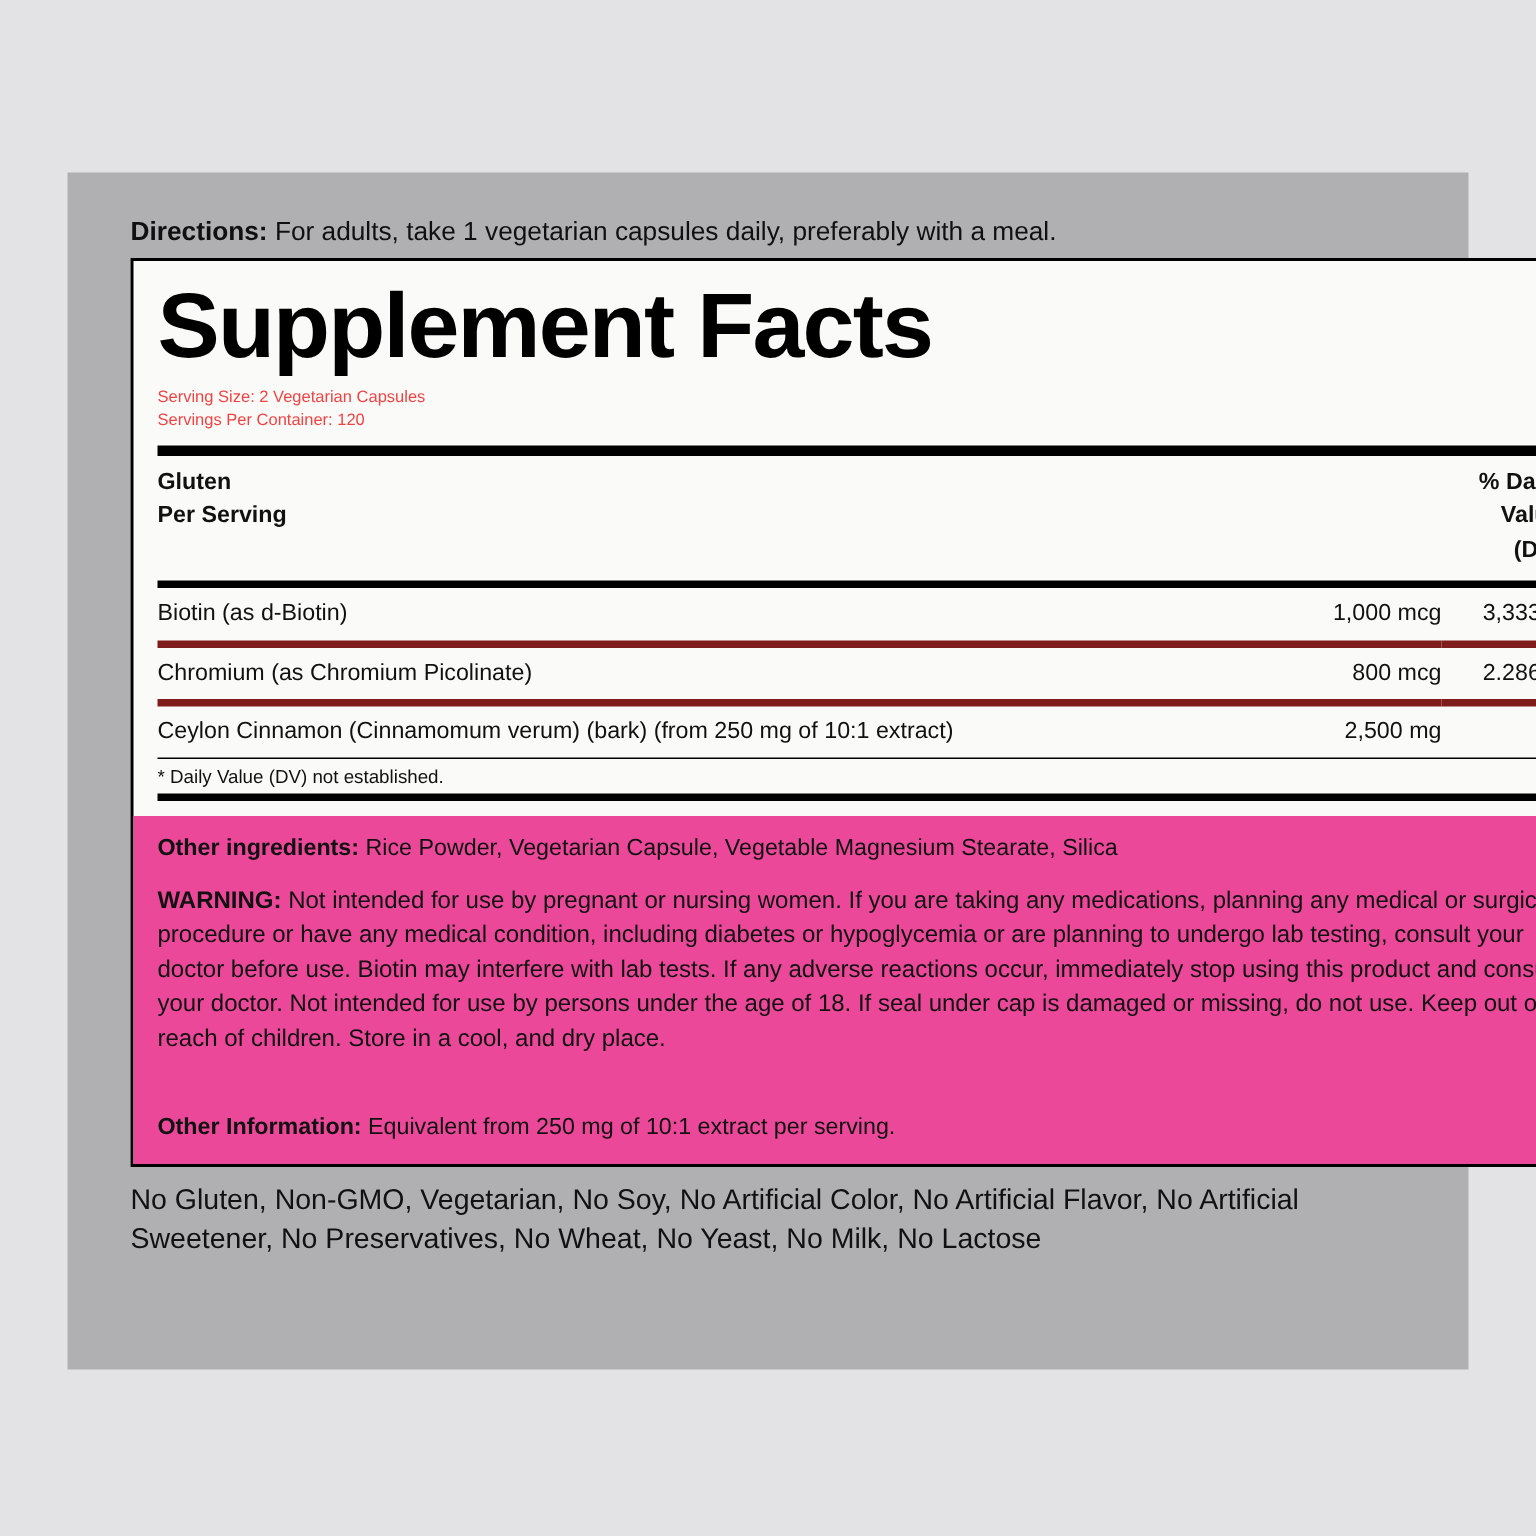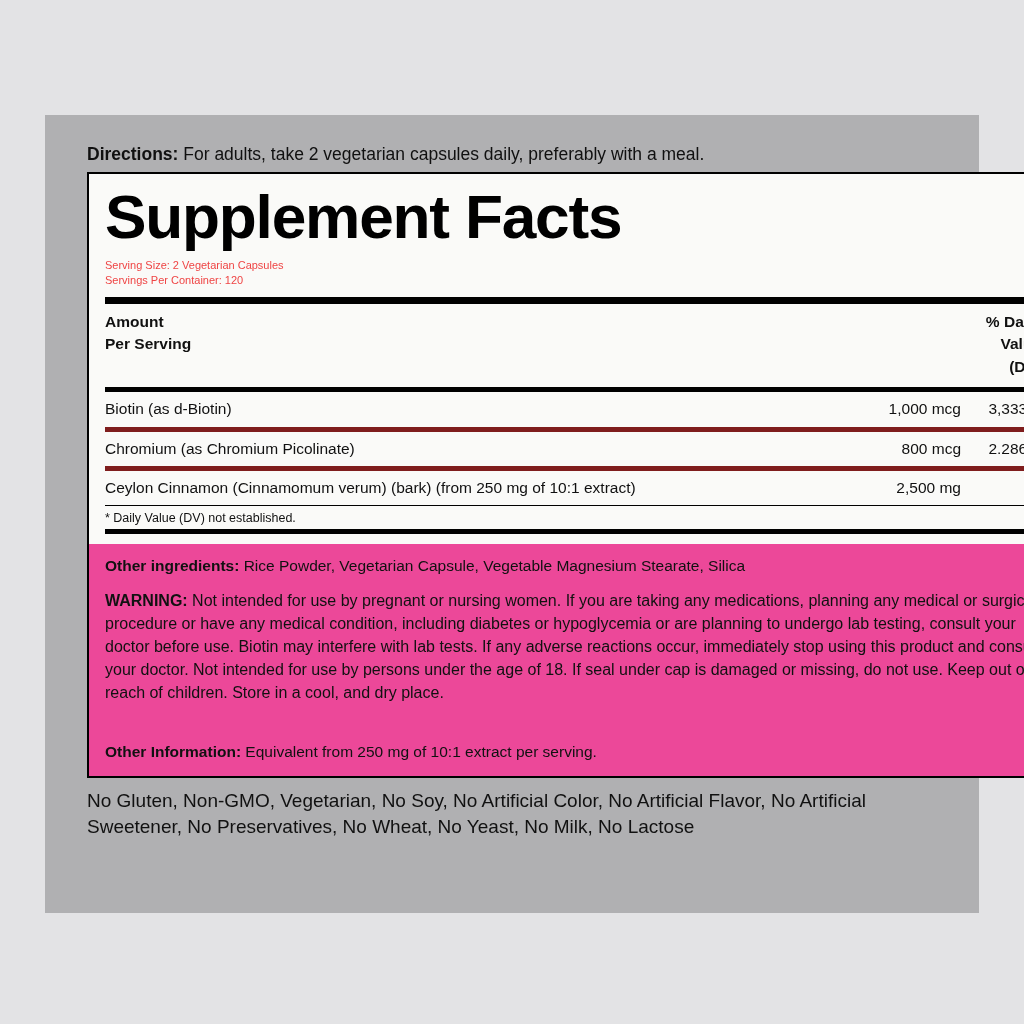--- a/index.html
+++ b/index.html
@@ -148,35 +148,35 @@
     color: #111;
     line-height: 1.35;
   }
 </style>
 </head>
 <body>
 
 <div class="panel">
 
   <div class="directions">
-    <b>Directions:</b><span> For adults, take 2 vegetarian capsules daily, preferably with a meal.</span>
+    <b>Directions:</b><span> For adults, take 1 vegetarian capsules daily, preferably with a meal.</span>
   </div>
 
   <div class="facts-box">
     <div class="facts-inner">
       <div class="sf-title">Supplement Facts</div>
       <div class="serving-line">Serving Size: 2 Vegetarian Capsules</div>
       <div class="serving-line">Servings Per Container: 120</div>
       <div class="rule-thick"></div>
 
       <table class="facts">
         <tbody>
             <tr>
           <th>
-            <span>Amount</span><br>
+            <span>Gluten</span><br>
             <span>Per Serving</span>
           </th>
           <th></th>
           <th class="dv">
             <span>% Daily</span><br>
             <span>Value</span><br>
             <span>(DV)</span>
           </th>
         </tr>
       </tbody>

